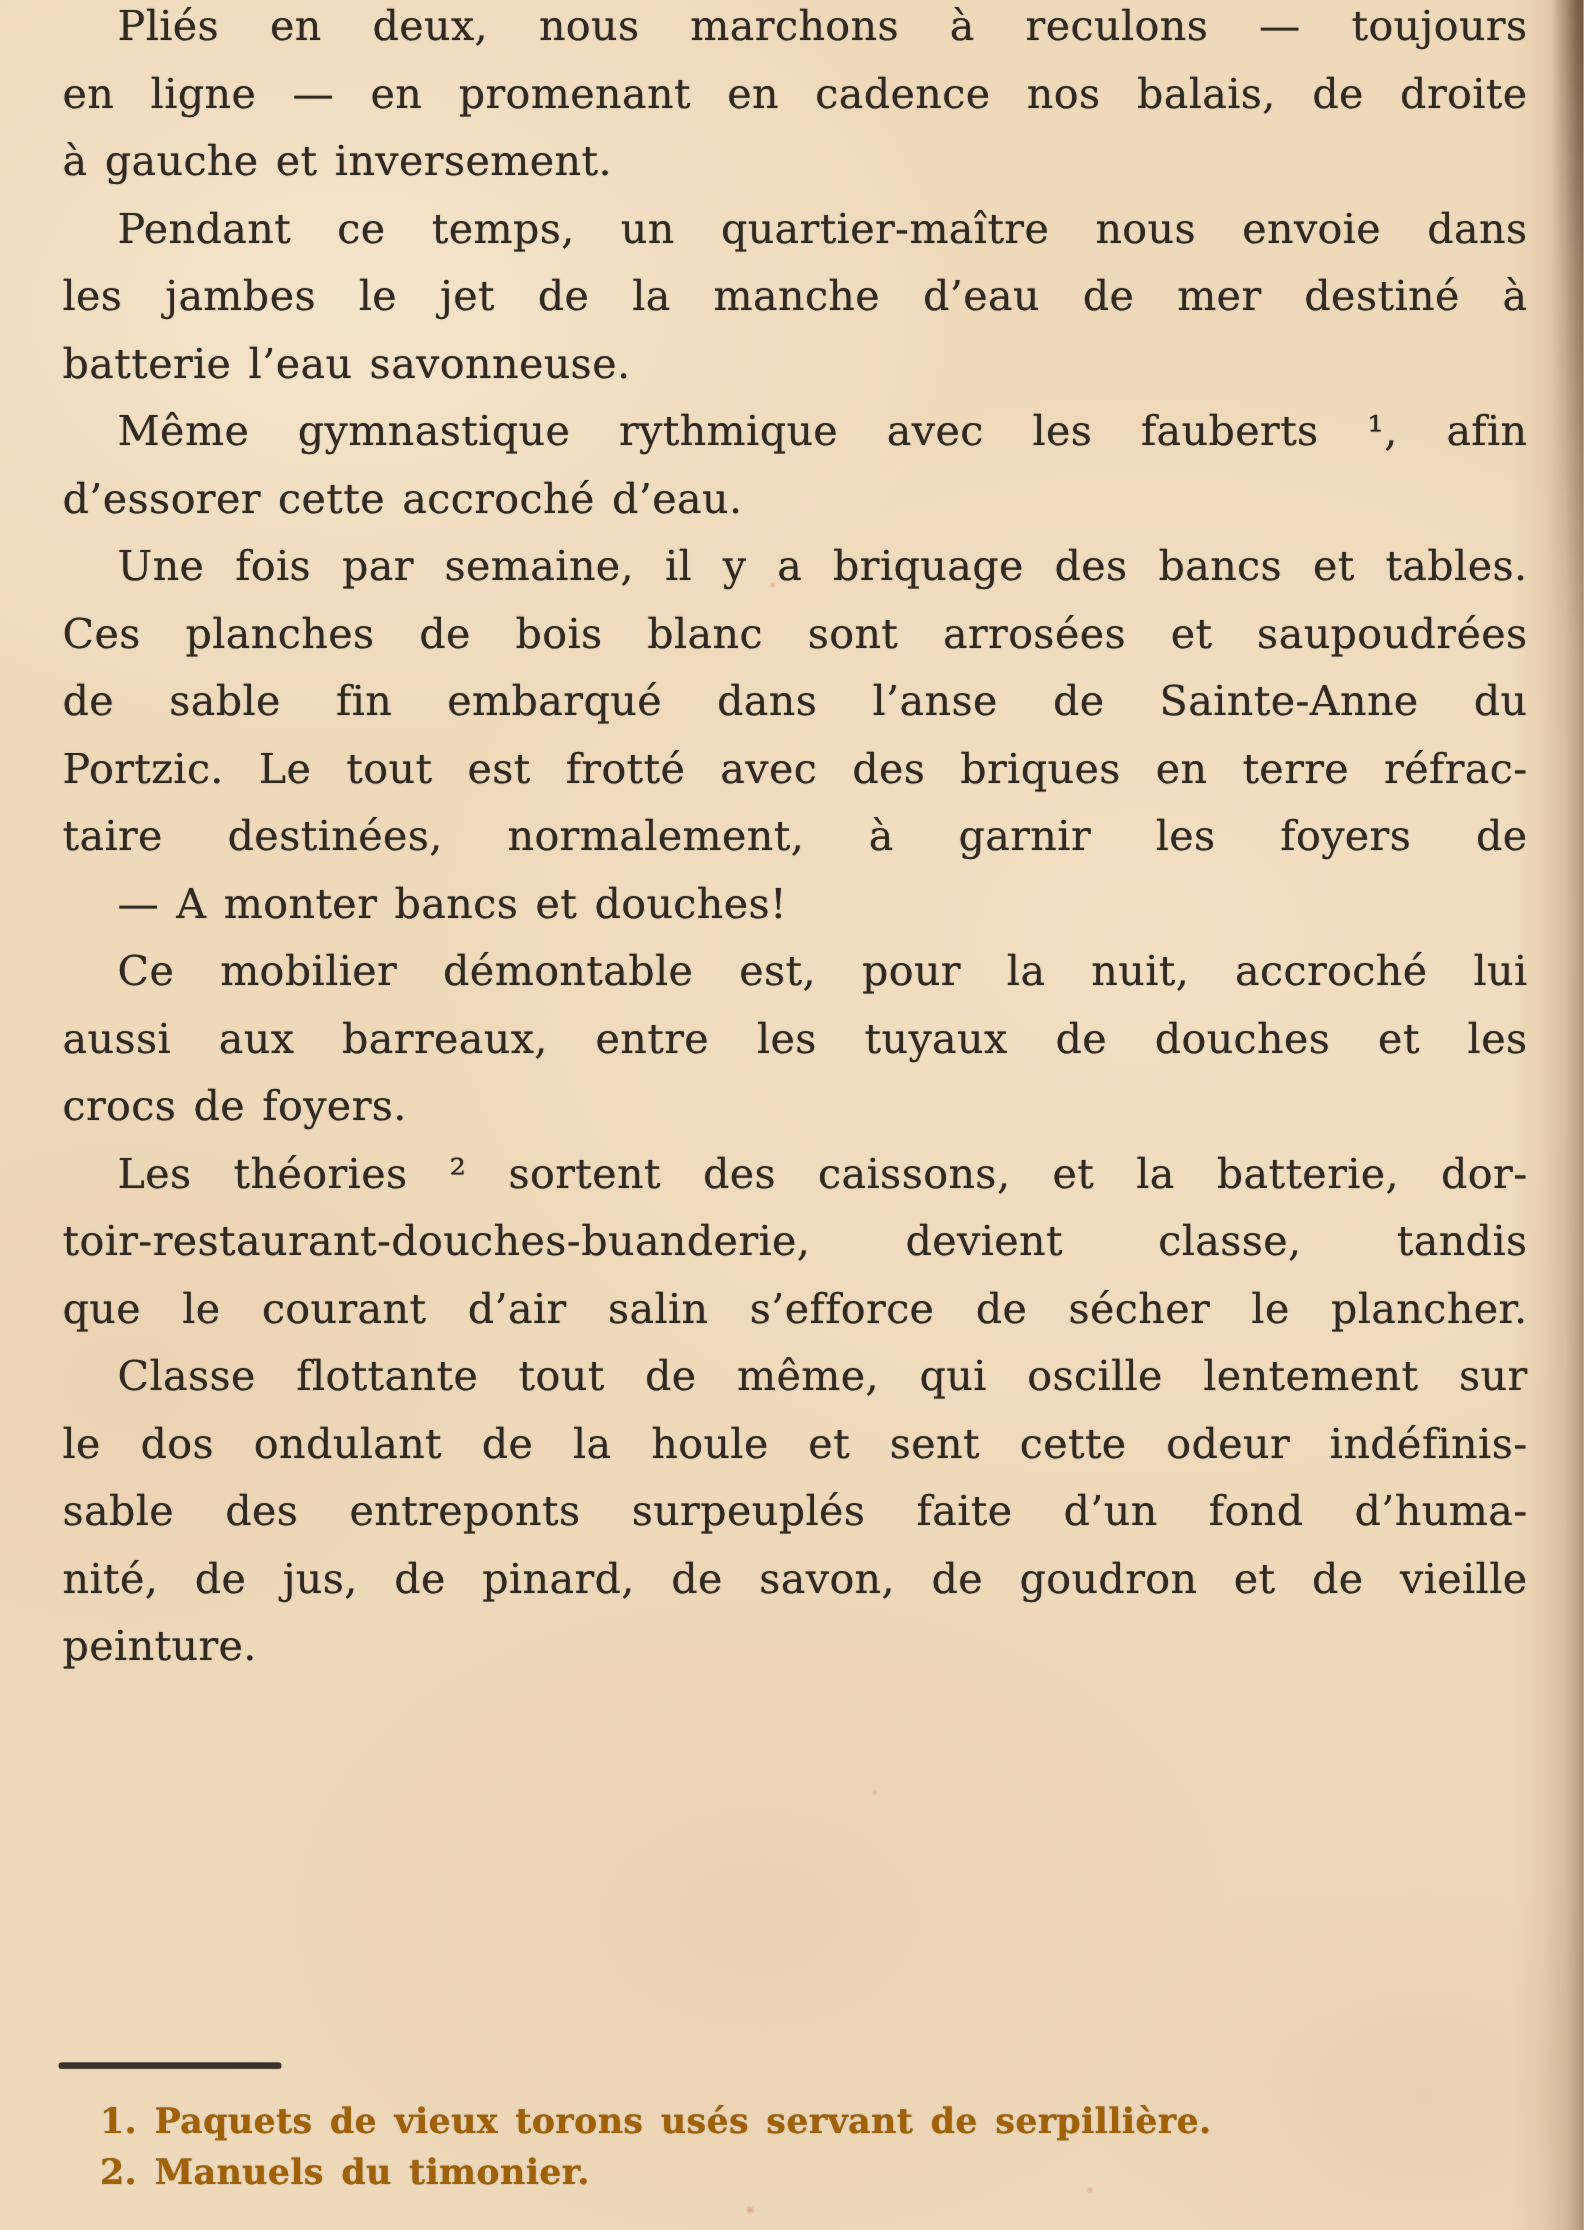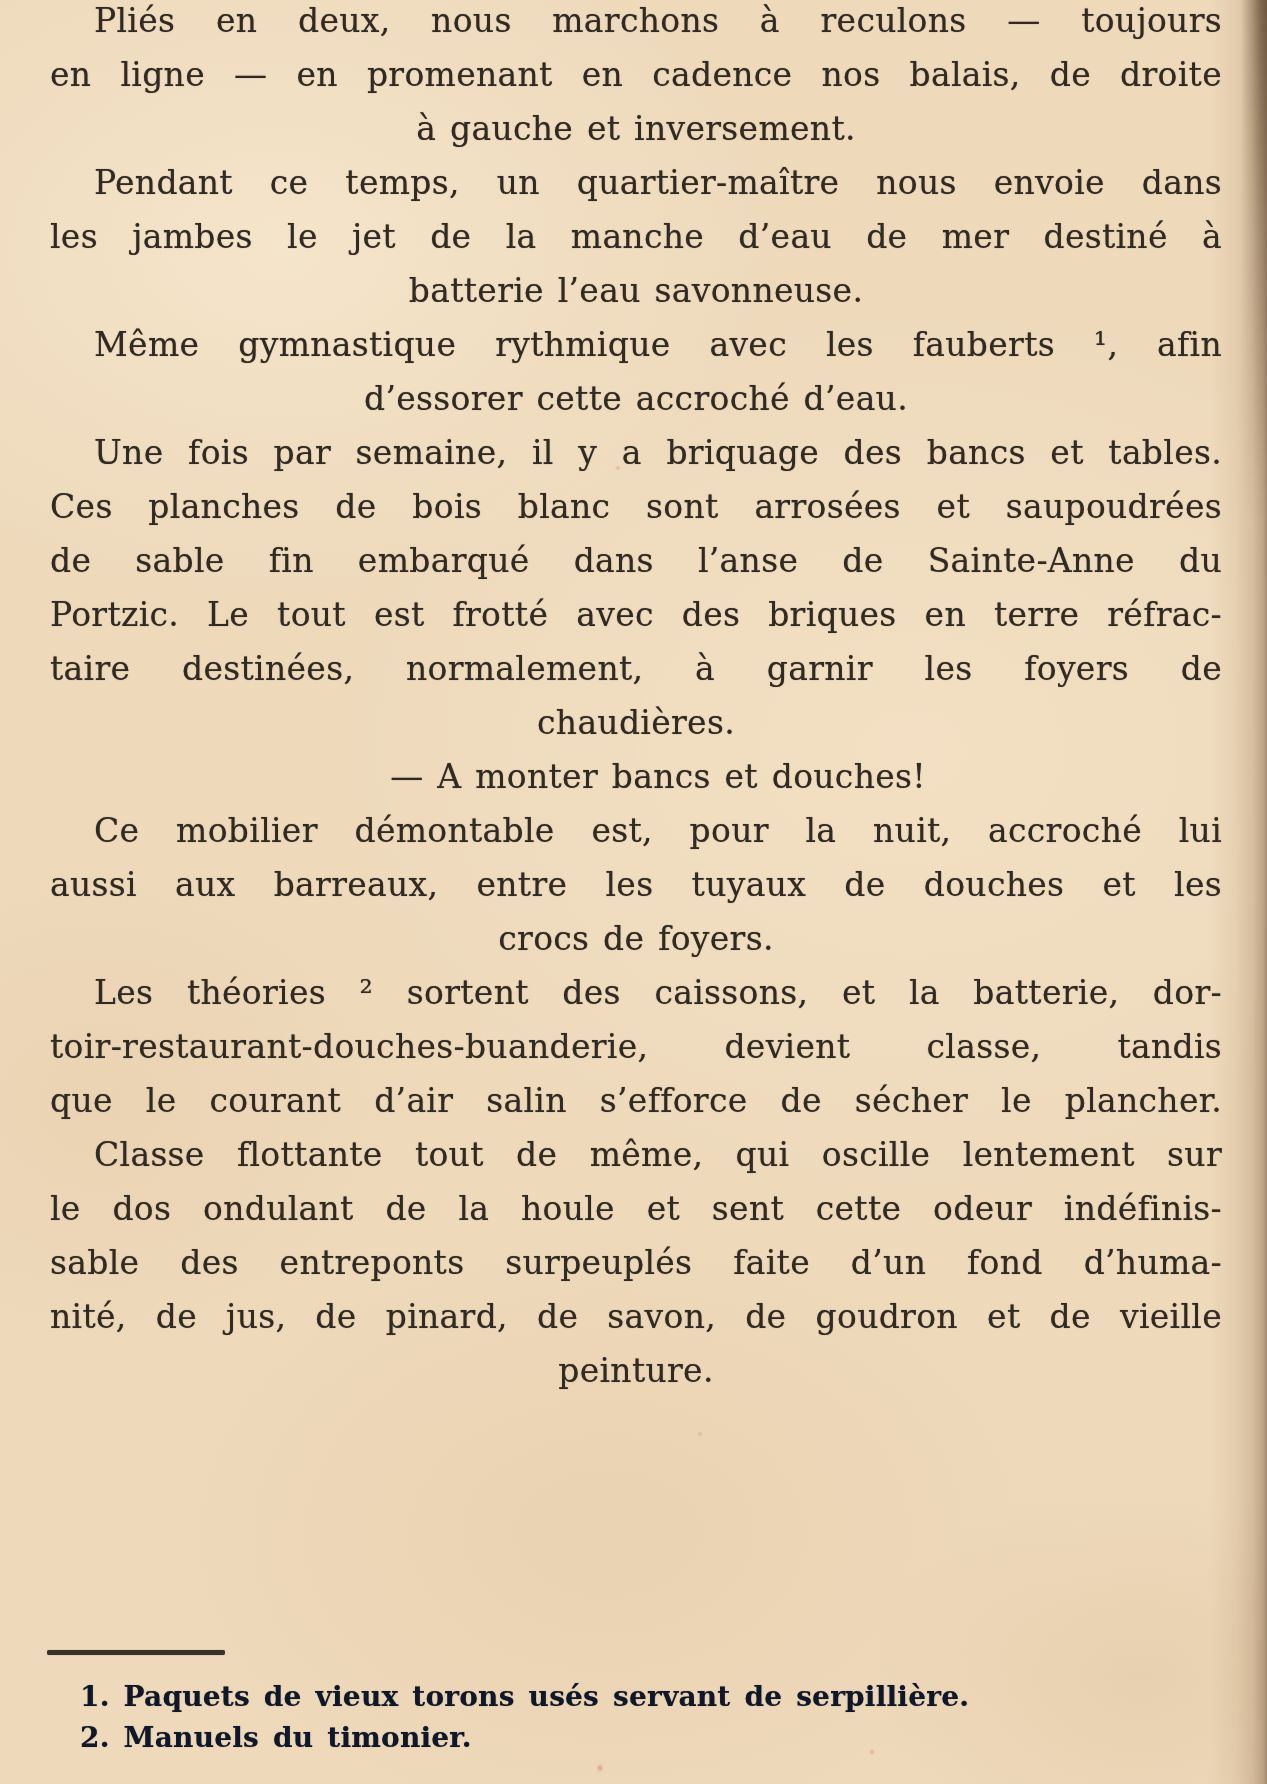--- a/index.html
+++ b/index.html
@@ -37,41 +37,41 @@
     left: 50px;
     top: -6px;
     width: 1172px;
     color: #312a22;
     font-size: 33px;
     line-height: 54px;
     letter-spacing: 0.3px;
     word-spacing: 3px;
     text-shadow: 0 0 1px rgba(49,42,34,0.55);
   }
-  .line { text-align: center; }
+  .line { text-align: left; }
   .line.indent { text-indent: 44px; }
   .line.j { text-align: justify; text-align-last: justify; }
 
   .fn-rule {
     position: absolute;
     left: 47px;
     top: 1650px;
     width: 178px;
     height: 5px;
     background: #38322a;
     border-radius: 2px;
     box-shadow: 0 0 1px rgba(49,42,34,0.6);
   }
 
   .fn-block {
     position: absolute;
     left: 80px;
     top: 1676px;
     width: 1100px;
-    color: #0f172a;
+    color: #a16207;
     font-size: 28px;
     line-height: 41px;
     font-weight: bold;
     letter-spacing: 0.2px;
     word-spacing: 4px;
     text-shadow: 0 0 1px rgba(46,42,34,0.5);
   }
 
   
   .edge {
@@ -110,21 +110,20 @@
       <div class="line indent j">Pendant ce temps, un quartier-maître nous envoie dans</div>
       <div class="line j">les jambes le jet de la manche d’eau de mer destiné à</div>
       <div class="line">batterie l’eau savonneuse.</div>
       <div class="line indent j">Même gymnastique rythmique avec les fauberts ¹, afin</div>
       <div class="line">d’essorer cette accroché d’eau.</div>
       <div class="line indent j">Une fois par semaine, il y a briquage des bancs et tables.</div>
       <div class="line j">Ces planches de bois blanc sont arrosées et saupoudrées</div>
       <div class="line j">de sable fin embarqué dans l’anse de Sainte-Anne du</div>
       <div class="line j">Portzic. Le tout est frotté avec des briques en terre réfrac-</div>
       <div class="line j">taire destinées, normalement, à garnir les foyers de</div>
-      <div class="line">chaudières.</div>
       <div class="line indent">— A monter bancs et douches!</div>
       <div class="line indent j">Ce mobilier démontable est, pour la nuit, accroché lui</div>
       <div class="line j">aussi aux barreaux, entre les tuyaux de douches et les</div>
       <div class="line">crocs de foyers.</div>
       <div class="line indent j">Les théories ² sortent des caissons, et la batterie, dor-</div>
       <div class="line j">toir-restaurant-douches-buanderie, devient classe, tandis</div>
       <div class="line j">que le courant d’air salin s’efforce de sécher le plancher.</div>
       <div class="line indent j">Classe flottante tout de même, qui oscille lentement sur</div>
       <div class="line j">le dos ondulant de la houle et sent cette odeur indéfinis-</div>
       <div class="line j">sable des entreponts surpeuplés faite d’un fond d’huma-</div>

